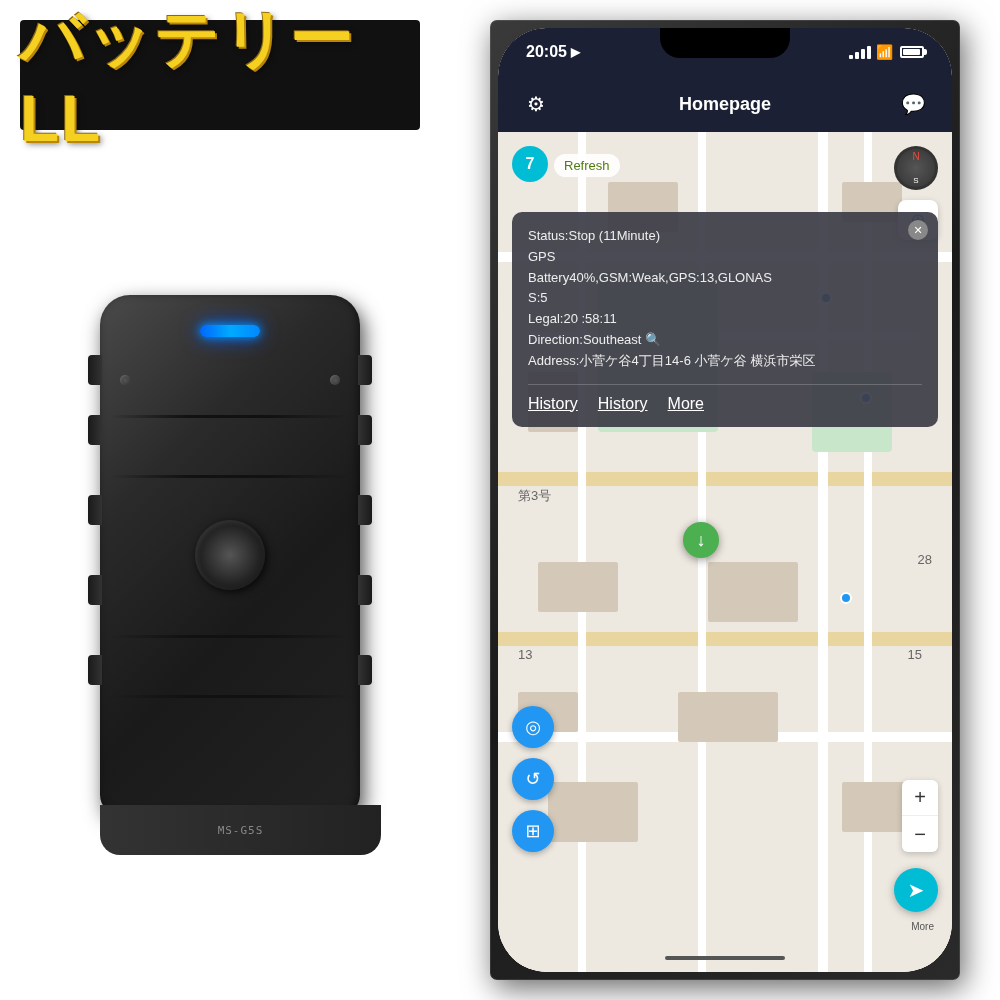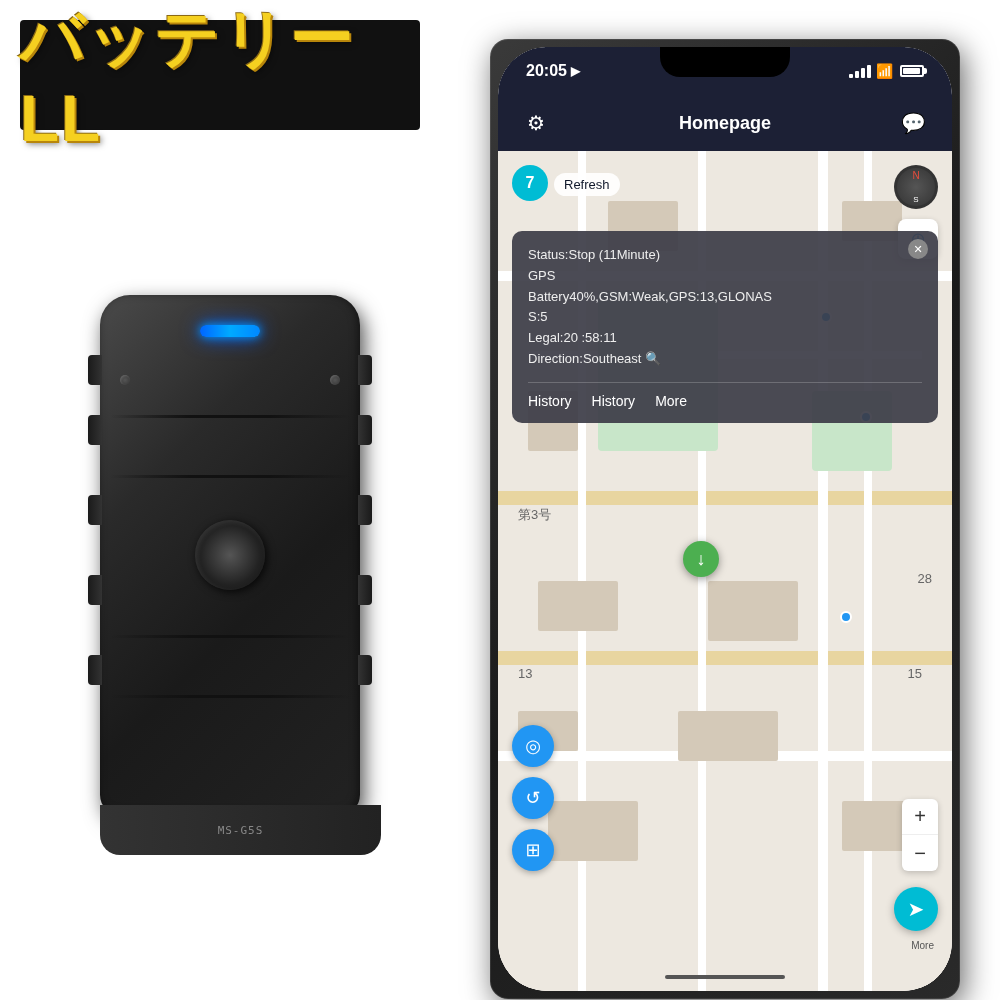--- a/index.html
+++ b/index.html
@@ -186,24 +186,23 @@
       top: 20px;
       left: 30px;
       width: 470px;
       height: 960px;
     }
 
     .phone-outer {
       width: 470px;
       height: 960px;
       background: linear-gradient(135deg, #3a3a3a 0%, #1a1a1a 50%, #2a2a2a 100%);
-      border-radius: 18px;
+      border-radius: 7px;
       position: relative;
       box-shadow: 4px 8px 30px rgba(0,0,0,0.6), inset 0 0 0 1px rgba(255,255,255,0.1);
-      margin-top: 19px;
     }
 
     .phone-inner {
       position: absolute;
       top: 8px; left: 8px; right: 8px; bottom: 8px;
       background: #000;
       border-radius: 48px;
       overflow: hidden;
     }
 
@@ -364,21 +363,21 @@
       z-index: 5;
     }
     .refresh-label {
       position: absolute;
       top: 22px;
       left: 56px;
       background: rgba(255,255,255,0.9);
       padding: 4px 10px;
       border-radius: 12px;
       font-size: 13px;
-      color: #0f172a;
+      color: #4d7c0f;
       z-index: 5;
     }
 
     .compass-btn {
       position: absolute;
       top: 14px;
       right: 14px;
       width: 44px;
       height: 44px;
       border-radius: 50%;
@@ -452,21 +451,22 @@
 
     .popup-actions {
       display: flex;
       gap: 20px;
       margin-top: 12px;
       border-top: 1px solid rgba(255,255,255,0.2);
       padding-top: 10px;
     }
     .popup-action-btn {
       color: #fff;
-      font-size: 14px;
+      font-size: 16px;
+      text-decoration: underline;
       cursor: pointer;
     }
 
     
     .tracker-marker {
       position: absolute;
       top: 390px;
       left: 185px;
       width: 36px;
       height: 36px;
@@ -747,20 +747,21 @@
               <div class="popup-text">
                 <div>Status:Stop (11Minute)</div>
                 <div>GPS</div>
                 <div>Battery40%,GSM:Weak,GPS:13,GLONAS</div>
                 <div>S:5</div>
                 <div>Legal:20          :58:11</div>
                 <div>
                   <span>Direction:Southeast</span>
                   <span style="color:#4fc3f7;">🔍</span>
                 </div>
+                <div>Address:小菅ケ谷4丁目14-6 小菅ケ谷 横浜市栄区</div>
               </div>
               <div class="popup-actions">
                 <span class="popup-action-btn">History</span>
                 <span class="popup-action-btn">History</span>
                 <span class="popup-action-btn">More</span>
               </div>
             </div>
 
             <div class="tracker-marker">
               <span class="tracker-arrow">↓</span>

